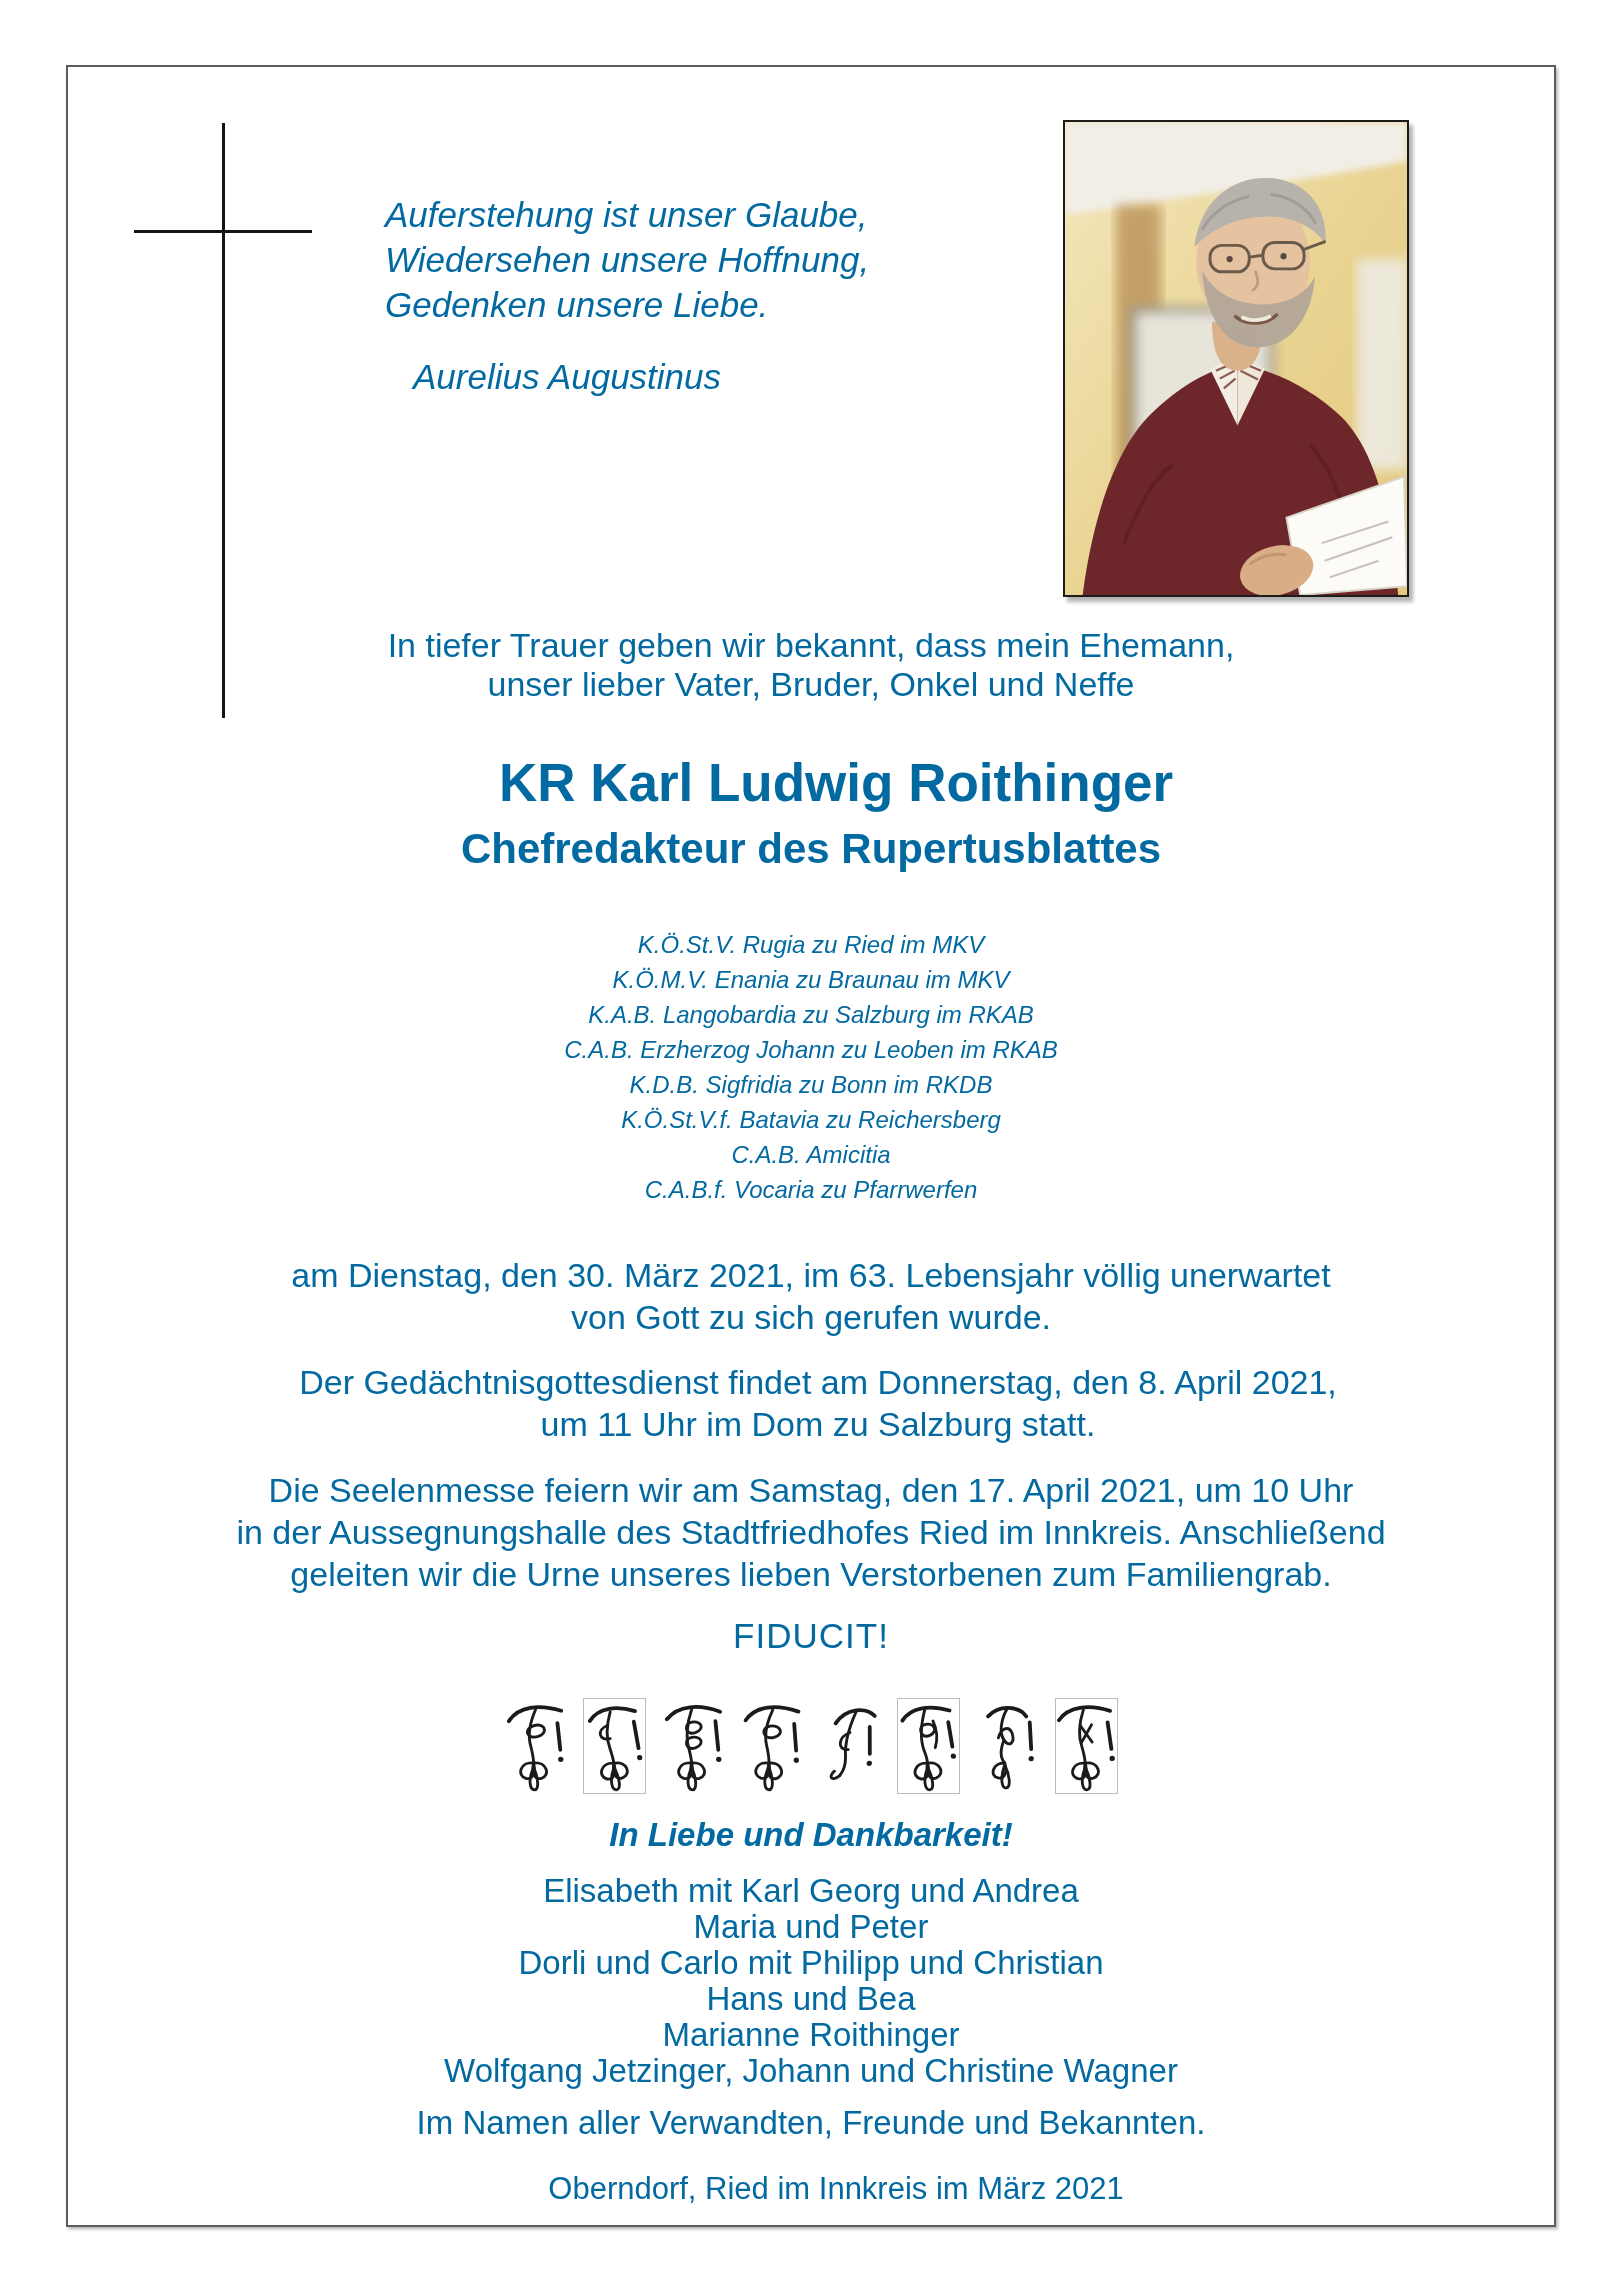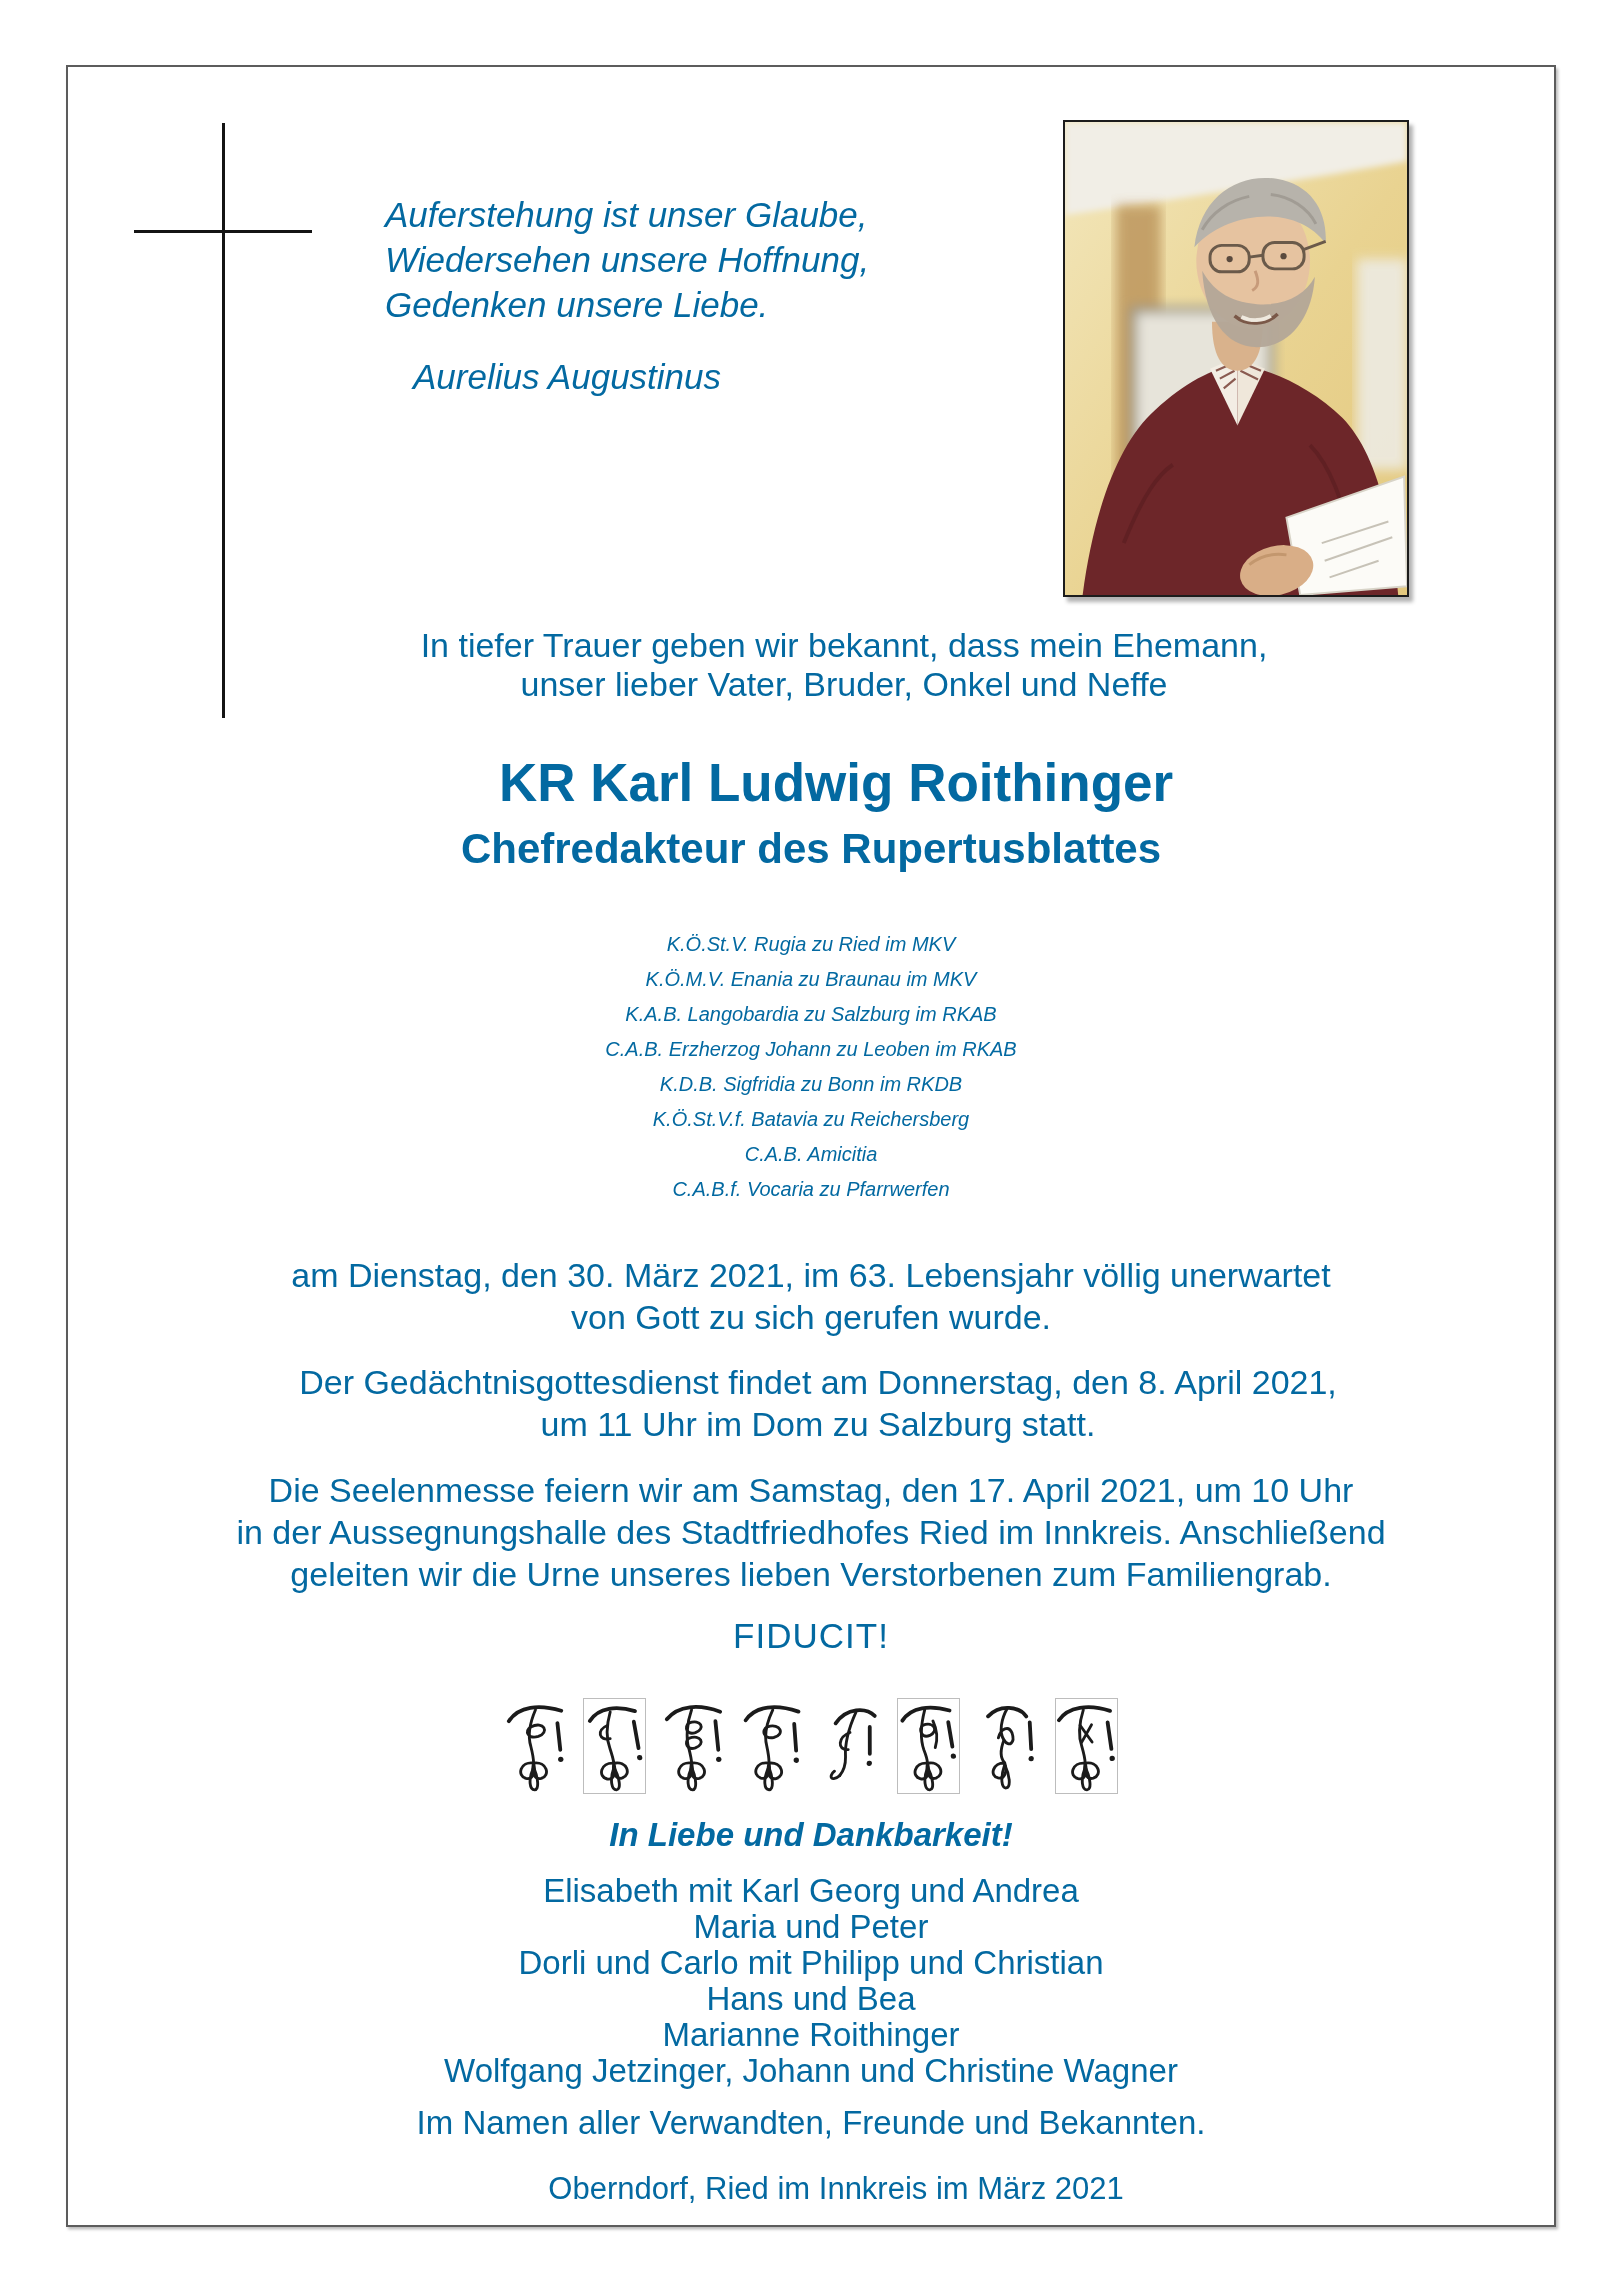--- a/index.html
+++ b/index.html
@@ -31,25 +31,25 @@
   
   .photo{
     position:absolute;left:1063px;top:120px;width:342px;height:473px;
     border:2px solid #1c1c1c;
     box-shadow:3.9px 4.9px 3.9px rgba(0,0,0,0.30);
     background:#e9d391;
   }
   .photo svg{display:block;width:100%;height:100%;}
   
   .cblock{position:absolute;left:66px;width:1490px;text-align:center;}
-  .announce{top:626px;font-size:34px;line-height:39px;margin-left:33px;}
+  .announce{top:626px;font-size:34px;line-height:39px;}
   .name-title{top:752px;font-size:53px;line-height:61px;font-weight:bold;padding-left:25px;}
   .sub-title{top:824px;font-size:42px;line-height:49px;font-weight:bold;}
   .vulgo{top:882px;font-size:30px;line-height:37px;font-weight:bold;}
-  .memberships{top:927px;font-size:20px;line-height:35px;font-style:italic;}
+  .memberships{top:927px;font-size:24px;line-height:35px;font-style:italic;}
   .para-death{top:1254px;font-size:34px;line-height:42px;}
   .para-service{top:1361px;font-size:34px;line-height:42px;padding-left:7px;}
   .para-mass{top:1469px;font-size:34px;line-height:42px;}
   .fiducit{top:1615px;font-size:35px;line-height:41px;letter-spacing:1px;}
   .dedication{top:1815px;font-size:33px;line-height:39px;font-weight:bold;font-style:italic;}
   .mourners{top:1873px;font-size:33px;line-height:36px;}
   .onbehalf{top:2104px;font-size:33px;line-height:37px;}
   .dateline{top:2170px;font-size:31px;line-height:37px;padding-left:25px;}
   
   .zirkel-row{

